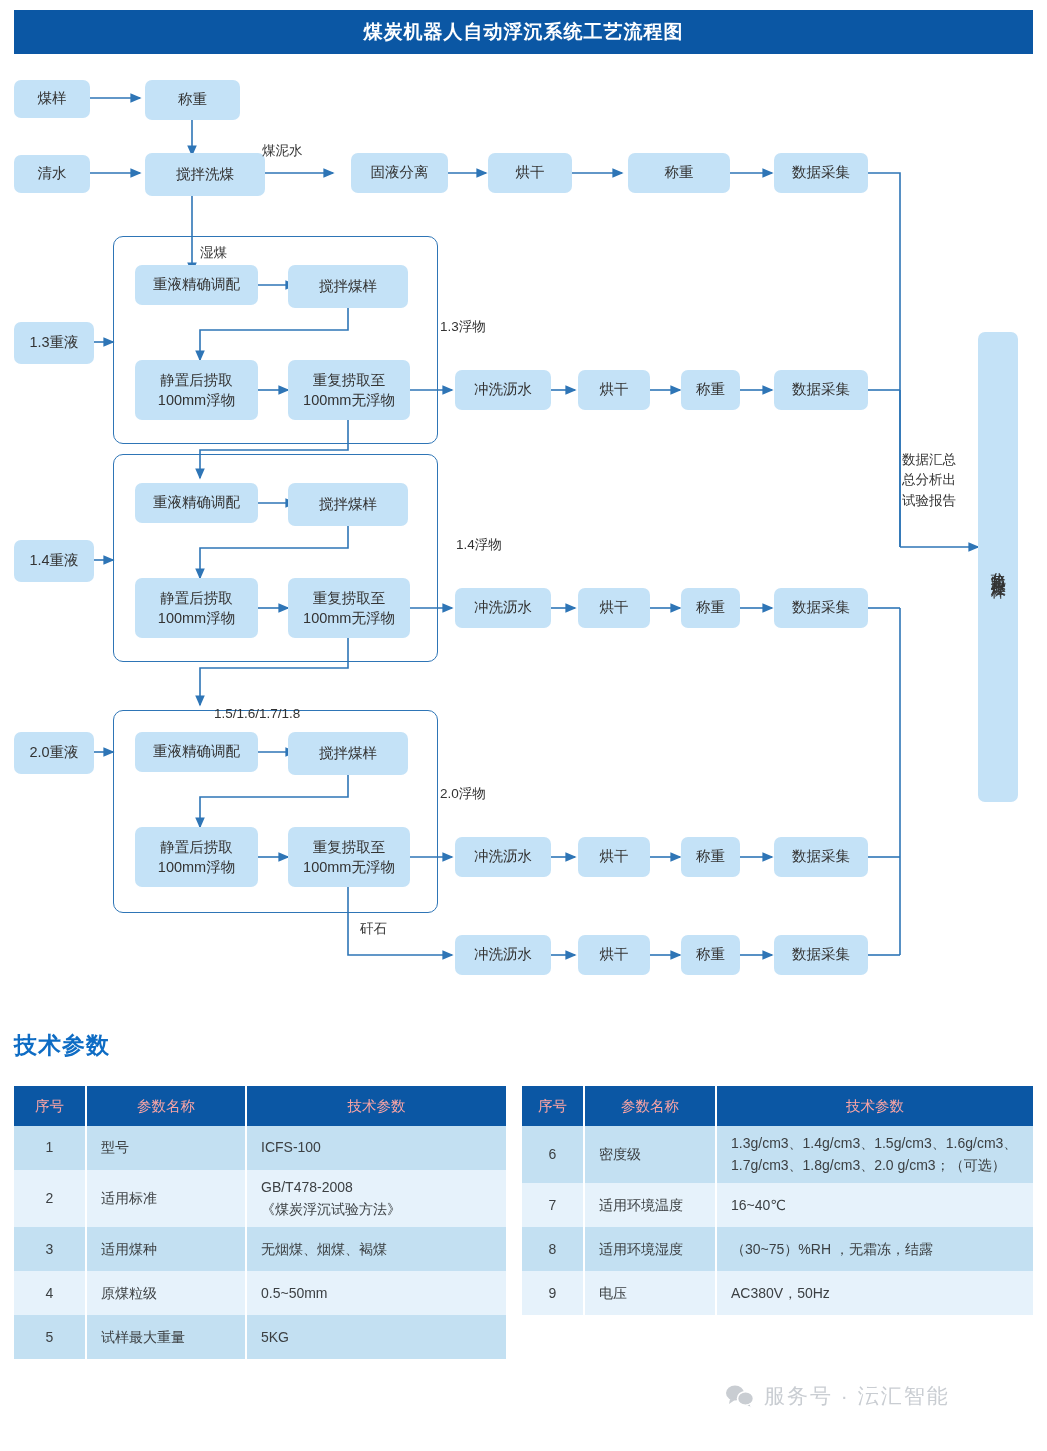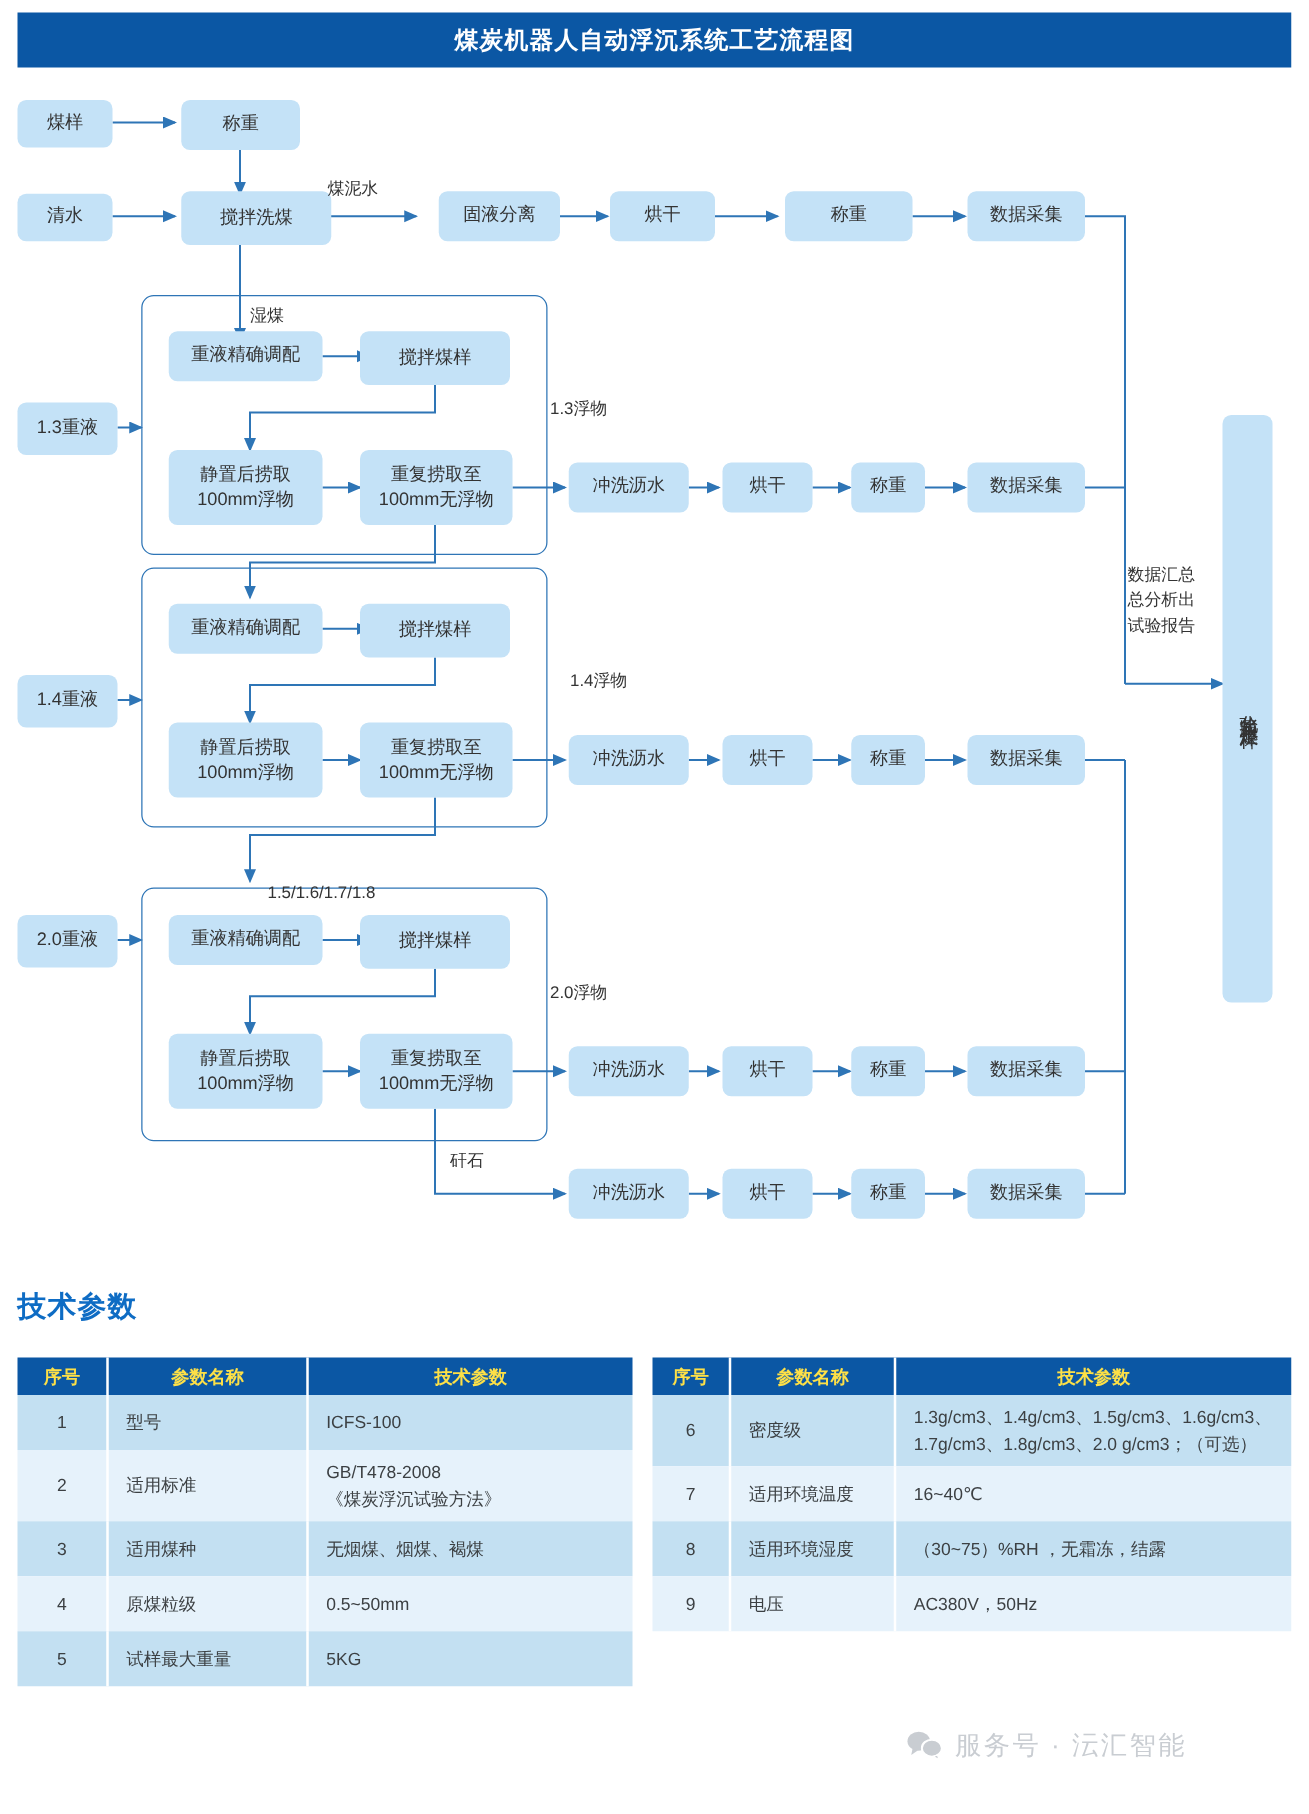--- a/index.html
+++ b/index.html
@@ -107,24 +107,24 @@
     position: absolute;
     border-collapse: collapse;
     font-size: 14px;
     table-layout: fixed;
   }
   #table-left  { left: 14px;  top: 1086px; width: 492px; }
   #table-right { left: 522px; top: 1086px; width: 511px; }
 
   .param-table th {
     background: #0b57a4;
-    color: #fde047;
+    color: #fca5a5;
     font-size: 14.5px;
-    font-weight: bold;
-    height: 30px;
+    font-weight: normal;
+    height: 40px;
     text-align: center;
     border-right: 2px solid #ffffff;
     box-sizing: border-box;
   }
   .param-table th:last-child { border-right: none; }
   .param-table td {
     height: 44px;
     padding: 7px 14px;
     box-sizing: border-box;
     border-right: 2px solid #ffffff;

